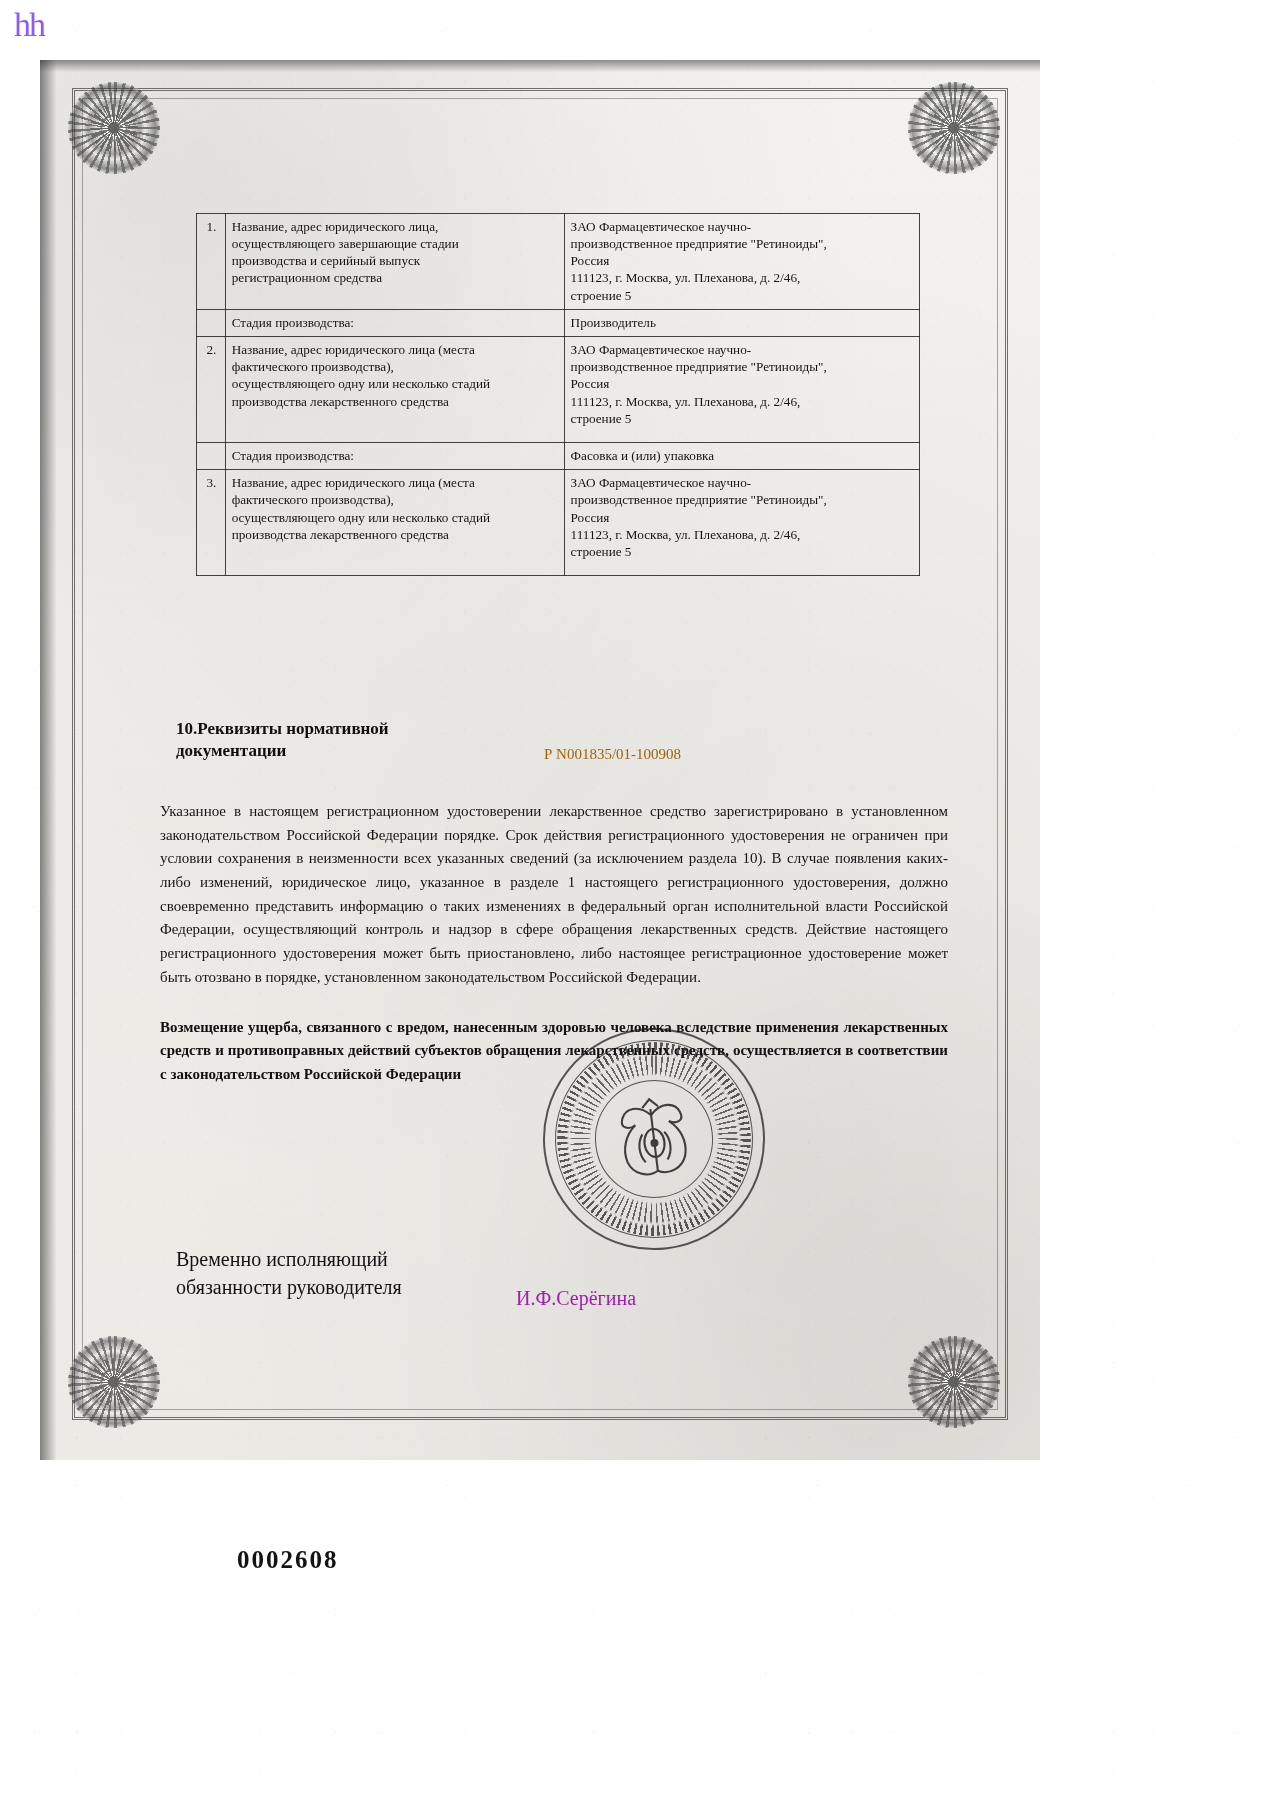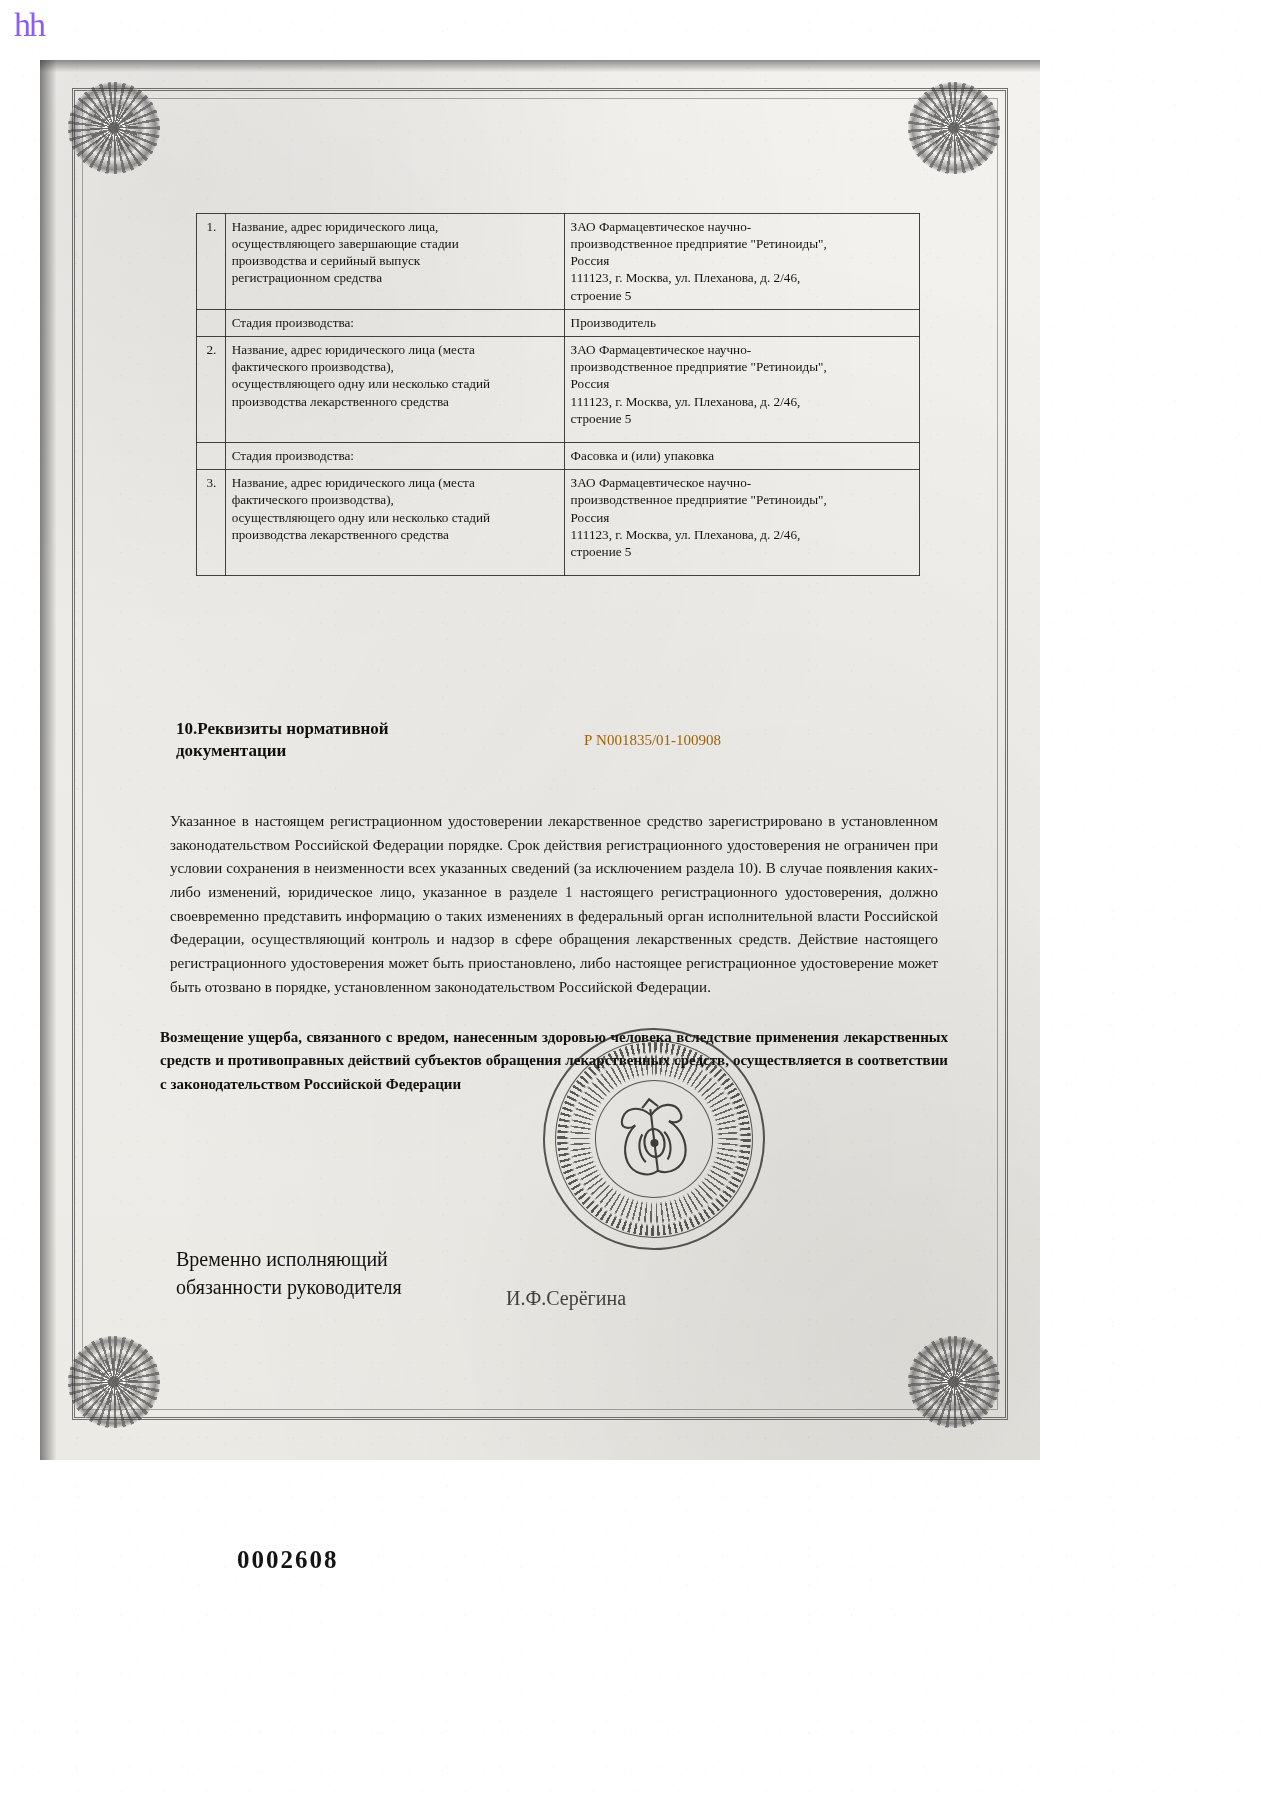--- a/index.html
+++ b/index.html
@@ -135,22 +135,21 @@
   .cell-tall { height: 86px; }
   .cell-tall2 { height: 96px; }
 
   
   #section10 {
     position: absolute;
     left: 176px;
     top: 718px;
     width: 780px;
     display: flex;
-    align-items: center;
-    gap: 40px;
+    align-items: flex-end;
   }
   #section10-heading {
     font-weight: bold;
     font-size: 17px;
     line-height: 1.32;
     width: 300px;
     color: #0f0f0f;
   }
   #section10-regnumber {
     font-size: 15px;
@@ -165,21 +164,21 @@
     position: absolute;
     left: 160px;
     top: 800px;
     width: 788px;
   }
   #paragraph-registration {
     text-align: justify;
     font-size: 15px;
     line-height: 1.58;
     color: #151515;
-    margin: 10px;
+    margin: 0;
   }
   #paragraph-compensation {
     text-align: justify;
     font-size: 15px;
     line-height: 1.58;
     font-weight: bold;
     color: #101010;
     margin: 26px 0 0 0;
   }
 
@@ -193,23 +192,24 @@
     align-items: flex-start;
   }
   #signature-title {
     font-size: 20px;
     line-height: 1.42;
     color: #121212;
     width: 330px;
   }
   #signatory-name {
     font-size: 20px;
-    color: #404040;
+    color: #a21caf;
     white-space: nowrap;
     margin-top: 42px;
+    margin-left: 10px;
   }
 
   
   #official-stamp {
     position: absolute;
     left: 543px;
     top: 1028px;
     width: 222px;
     height: 222px;
     border-radius: 50%;

